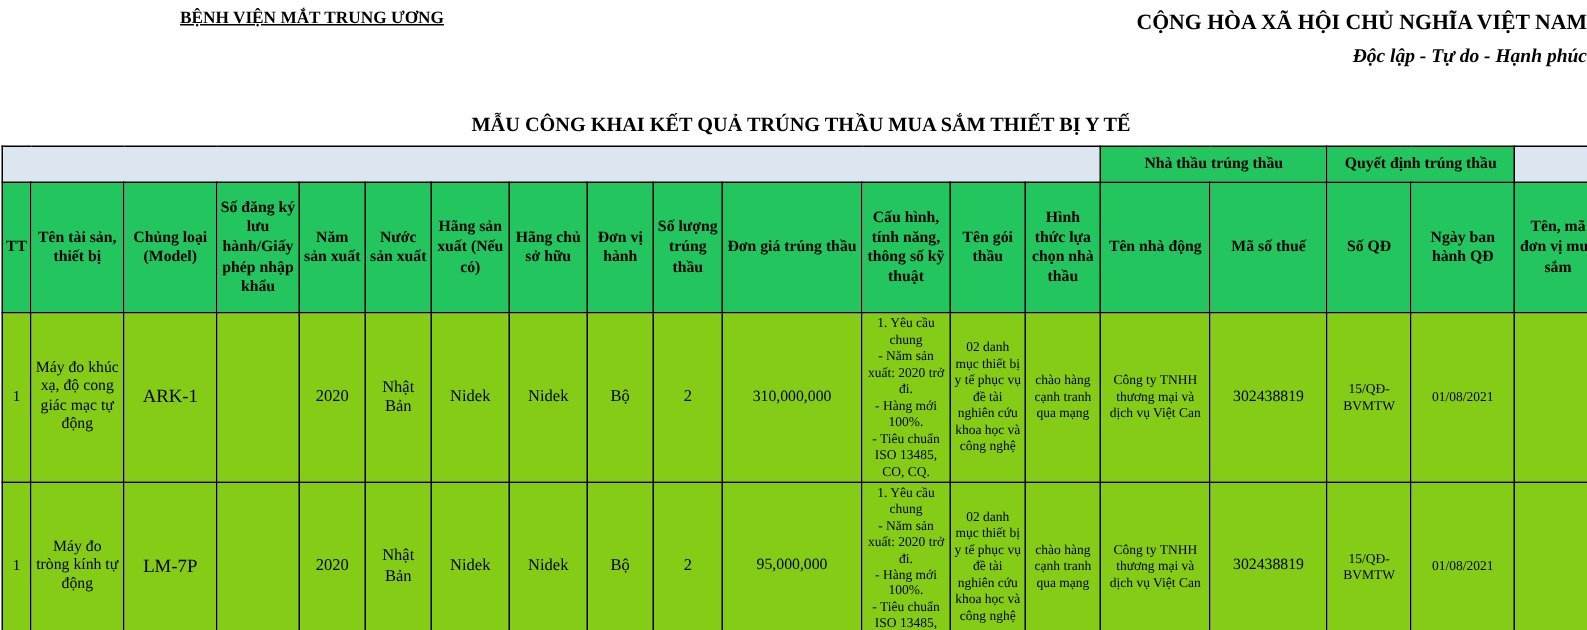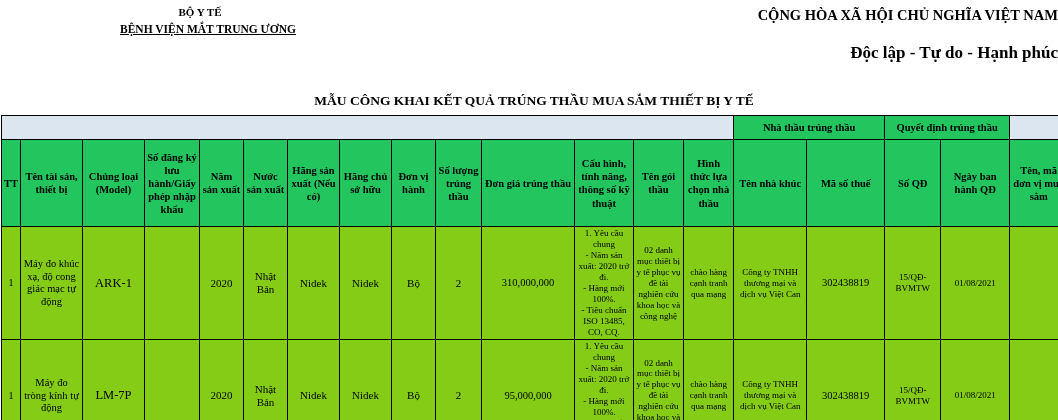--- a/index.html
+++ b/index.html
@@ -47,23 +47,23 @@
   .header-right {
     flex: 1;
     text-align: right;
     line-height: 1.6;
   }
   .header-right .nation {
     font-size: 14.5px;
     font-weight: bold;
   }
   .header-right .motto {
-    font-size: 17px;
-    font-weight: bold;
-    margin-top: 12px;
+    font-size: 13px;
+    font-weight: bold;
+    font-style: italic;
   }
   .doc-title {
     text-align: center;
     font-size: 13.5px;
     font-weight: bold;
     margin-top: 27px;
     margin-bottom: 6px;
     padding-left: 10px;
   }
   
@@ -147,21 +147,20 @@
   col.c-ngayban { width: 69px; }
   col.c-tenma   { width: 58px; }
 </style>
 </head>
 <body>
 
 <div class="page">
 
   <div class="header">
     <div class="header-left">
-      <div class="ministry">BỘ Y TẾ</div>
       <div class="hospital"><u>BỆNH VIỆN MẮT TRUNG ƯƠNG</u></div>
     </div>
     <div class="header-right">
       <div class="nation">CỘNG HÒA XÃ HỘI CHỦ NGHĨA VIỆT NAM</div>
       <div class="motto">Độc lập - Tự do - Hạnh phúc</div>
     </div>
   </div>
 
   <div class="doc-title">MẪU CÔNG KHAI KẾT QUẢ TRÚNG THẦU MUA SẮM THIẾT BỊ Y TẾ</div>
 
@@ -202,21 +201,21 @@
         <th>Năm sản xuất</th>
         <th>Nước sản xuất</th>
         <th>Hãng sản xuất (Nếu có)</th>
         <th>Hãng chủ sở hữu</th>
         <th>Đơn vị hành</th>
         <th>Số lượng trúng thầu</th>
         <th>Đơn giá trúng thầu</th>
         <th>Cấu hình, tính năng, thông số kỹ thuật</th>
         <th>Tên gói thầu</th>
         <th>Hình thức lựa chọn nhà thầu</th>
-        <th>Tên nhà khúc</th>
+        <th>Tên nhà động</th>
         <th>Mã số thuế</th>
         <th>Số QĐ</th>
         <th>Ngày ban hành QĐ</th>
         <th>Tên, mã đơn vị mua sắm</th>
 
       </tr>
     </thead>
     <tbody>
       <tr>
         <td>1</td>

